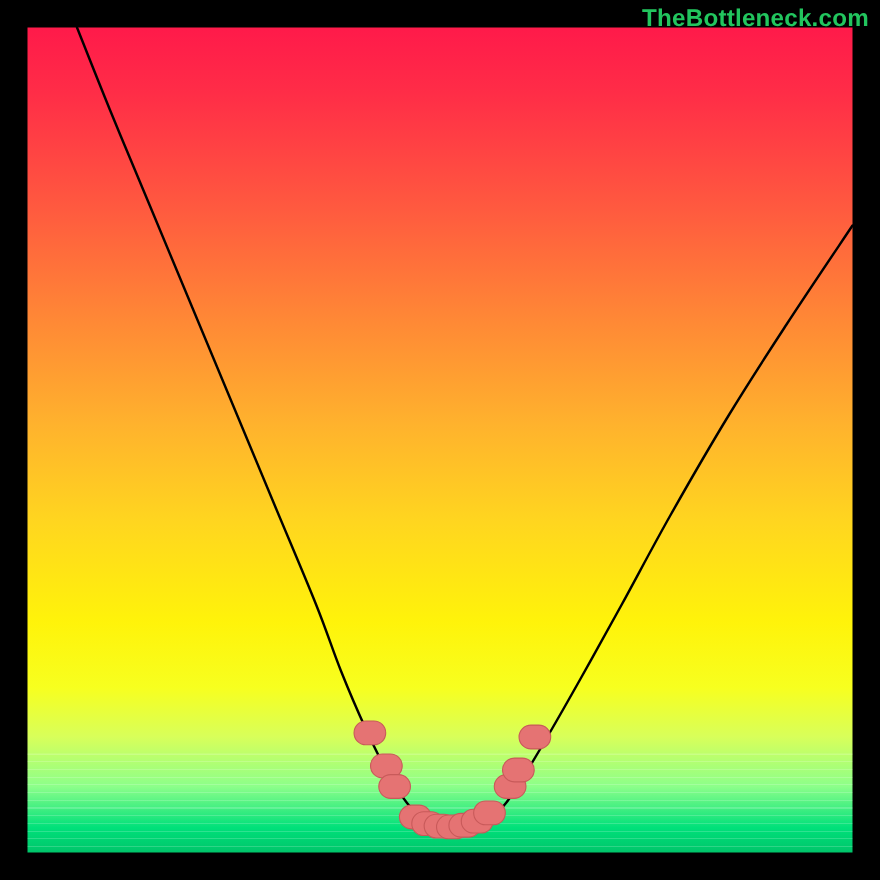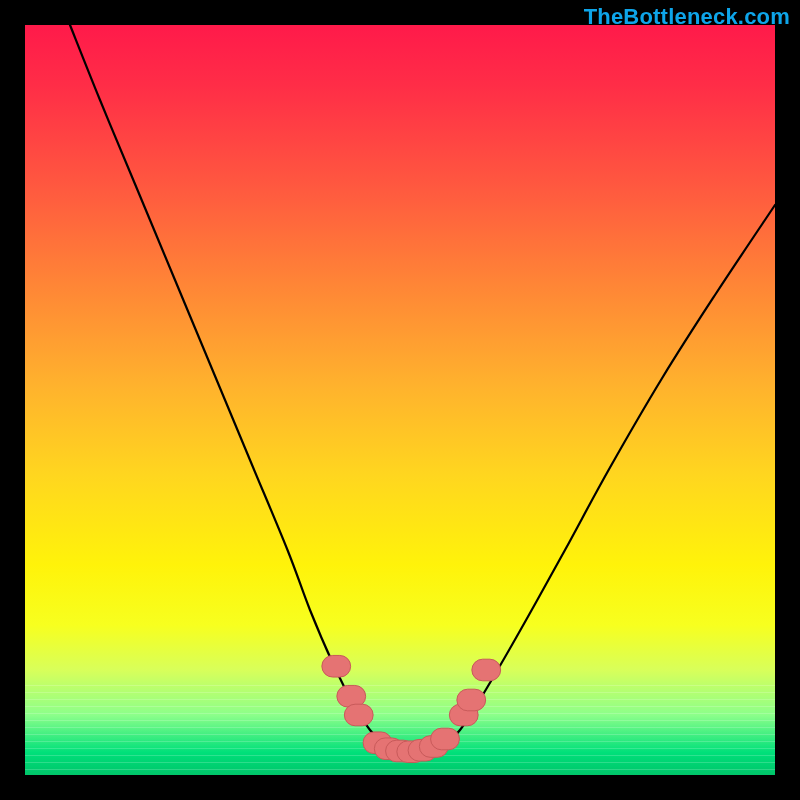--- a/index.html
+++ b/index.html
@@ -49,21 +49,21 @@
     mix-blend-mode: screen;
     pointer-events: none;
   }
   .watermark {
     position: absolute;
     top: 4px;
     right: 10px;
     font-family: Arial, Helvetica, sans-serif;
     font-size: 22px;
     font-weight: 600;
-    color: #0ea5e9;
+    color: #22c55e;
     letter-spacing: 0.2px;
   }
   svg.plot {
     position: absolute;
     left: 0;
     top: 0;
     width: 750px;
     height: 750px;
     overflow: visible;
   }

